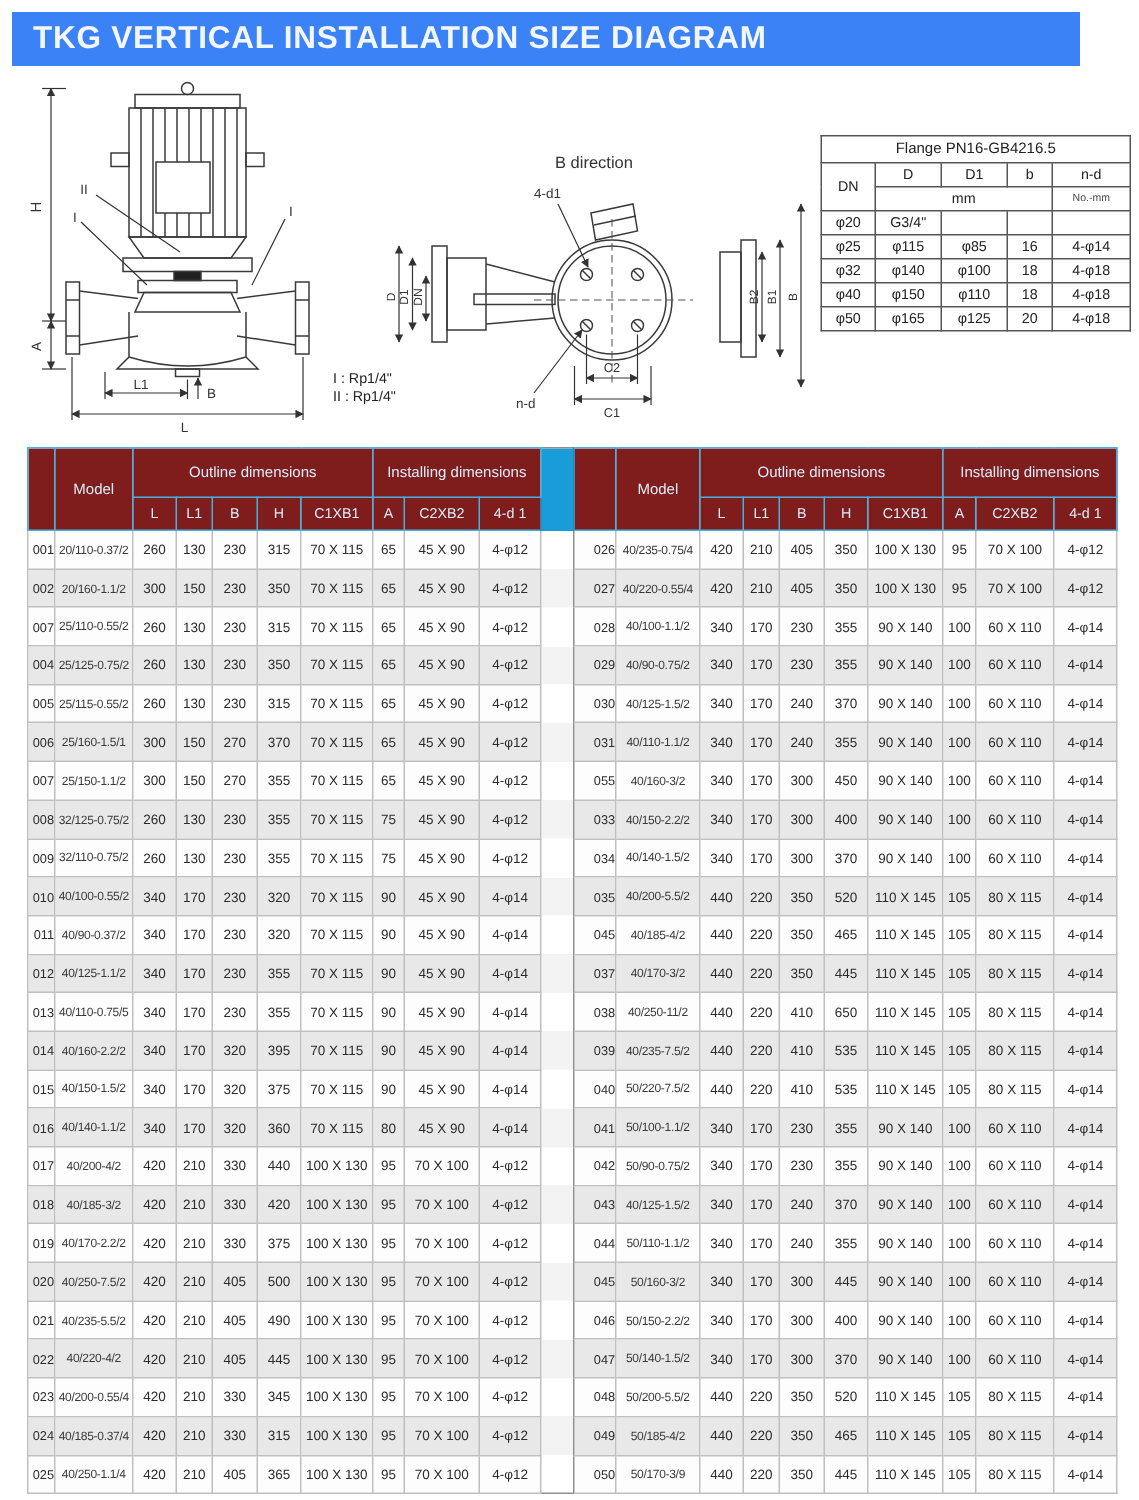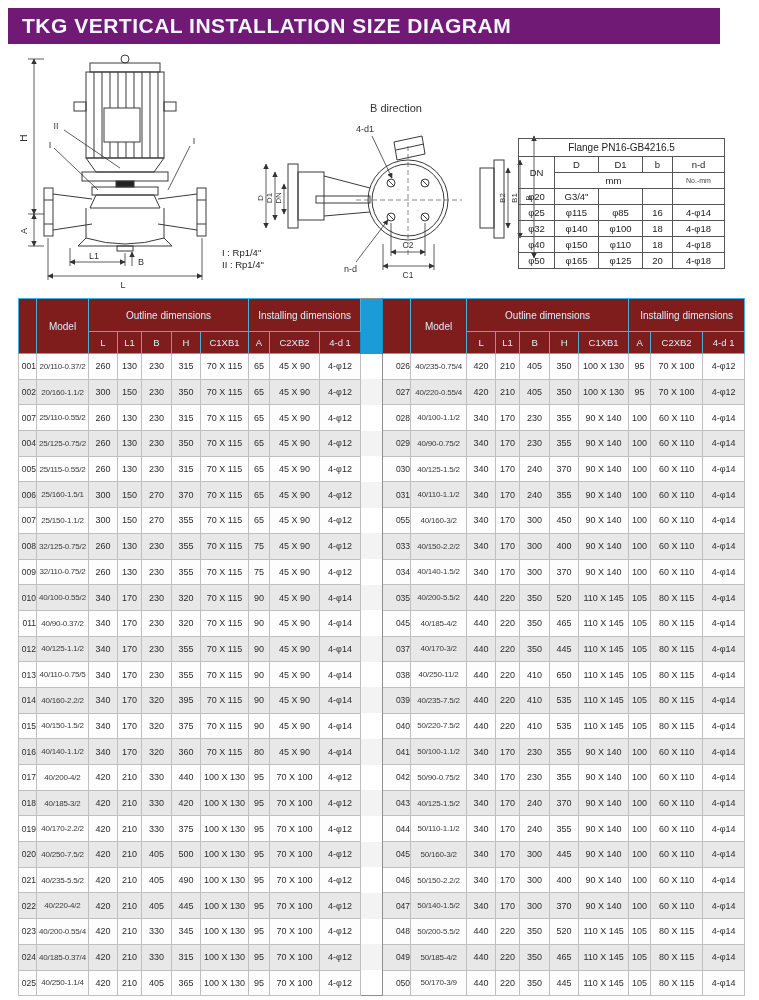--- a/index.html
+++ b/index.html
@@ -3,34 +3,34 @@
 <meta charset="utf-8">
 <style>
   html,body{margin:0;padding:0;}
   body{
     width:759px;height:1000px;position:relative;overflow:hidden;
     background:#ffffff;font-family:"Liberation Sans",sans-serif;
   }
   
   .title-bar{
     position:absolute;left:8px;top:8px;width:712px;height:36px;
-    background:#701a75;color:#f2f6ff;display:flex;align-items:center;
+    background:#3b82f6;color:#f2f6ff;display:flex;align-items:center;
     padding-left:14px;box-sizing:border-box;
     font-size:21px;font-weight:bold;letter-spacing:.5px;
   }
   
   .diag{position:absolute;}
   svg text{font-family:"Liberation Sans",sans-serif;fill:#333;}
   .notes{
     position:absolute;left:222px;top:247px;font-size:9.5px;color:#222;line-height:12px;
   }
   
   .flange{
-    position:absolute;left:518px;top:90px;width:206px;
-    border-collapse:collapse;font-size:9.5px;color:#222;table-layout:fixed;margin-top:48px;
+    position:absolute;left:547px;top:90px;width:206px;
+    border-collapse:collapse;font-size:9.5px;color:#222;table-layout:fixed;
   }
   .flange td,.flange th{
     border:1px solid #555;text-align:center;padding:0;height:15px;font-weight:normal;
     white-space:nowrap;overflow:hidden;
   }
   .flange .t{height:17px;font-size:10px;}
   .flange .small{font-size:7px;color:#444;}
   
   .main-wrap{position:absolute;left:18px;top:298px;}
   table.main{

